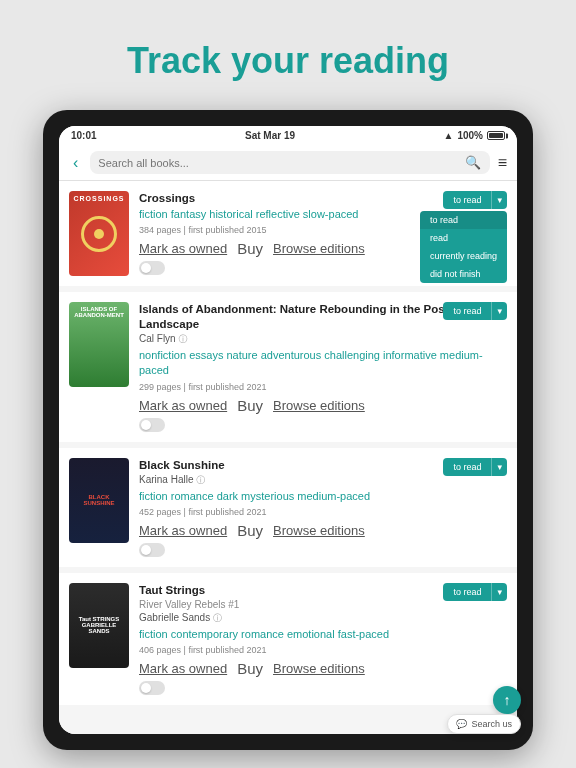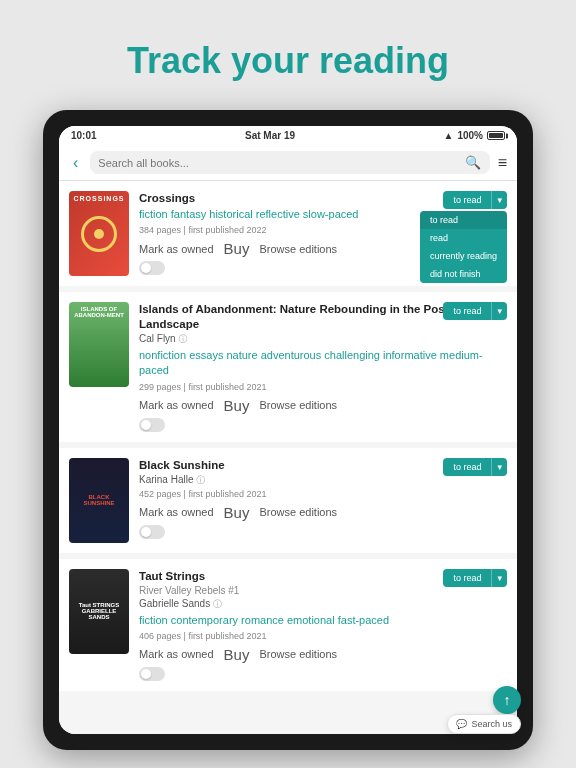--- a/index.html
+++ b/index.html
@@ -255,23 +255,24 @@
       font-size: 9px;
       color: #888;
       margin-bottom: 5px;
     }
     .book-actions {
       display: flex;
       gap: 10px;
       align-items: center;
     }
     .action-btn {
-      font-size: 11px;
+      font-size: 13px;
       color: #555;
       cursor: pointer;
+      text-decoration: underline;
     }
     .action-btn-plain {
       font-size: 15px;
       color: #555;
       cursor: pointer;
     }
 
     .book-bottom {
       display: flex;
       align-items: center;
@@ -412,21 +413,21 @@
       <div class="book-card">
         <div class="book-cover cover-crossings">
           <span class="cover-text-overlay">CROSSINGS</span>
           <div class="cover-crossings-inner">
             <div class="cover-crossings-dot"></div>
           </div>
         </div>
         <div class="book-info">
           <div class="book-title">Crossings</div>
           <div class="book-tags">fiction  fantasy  historical  reflective  slow-paced</div>
-          <div class="book-meta">384 pages | first published 2022</div>
+          <div class="book-meta">384 pages | first published 2015</div>
           <div class="book-actions">
             <span class="action-btn">Mark as owned</span>
             <span class="action-btn-plain">Buy</span>
             <span class="action-btn">Browse editions</span>
           </div>
           <div class="book-bottom">
             <div class="status-toggle">
               <div class="status-toggle-knob"></div>
             </div>
           </div>
@@ -480,20 +481,21 @@
       <div class="book-card">
         <div class="book-cover cover-black-sunshine">
           <div class="cover-black-sunshine-text">BLACK SUNSHINE</div>
         </div>
         <div class="book-info">
           <div class="book-title">Black Sunshine</div>
           <div class="book-author">
             <span>Karina Halle</span>
             <span class="info-icon">ⓘ</span>
           </div>
+          <div class="book-tags">fiction  romance  dark  mysterious  medium-paced</div>
           <div class="book-meta">452 pages | first published 2021</div>
           <div class="book-actions">
             <span class="action-btn">Mark as owned</span>
             <span class="action-btn-plain">Buy</span>
             <span class="action-btn">Browse editions</span>
           </div>
           <div class="book-bottom">
             <div class="status-toggle">
               <div class="status-toggle-knob"></div>
             </div>

